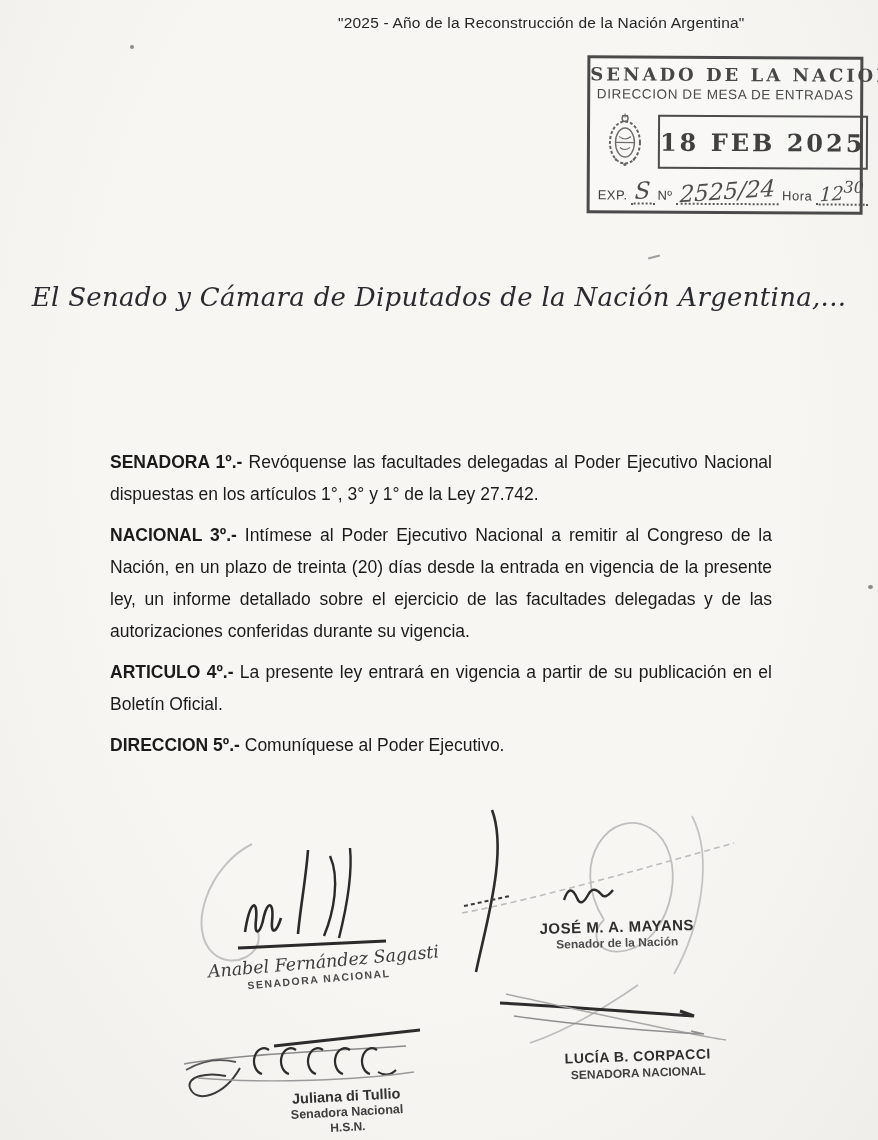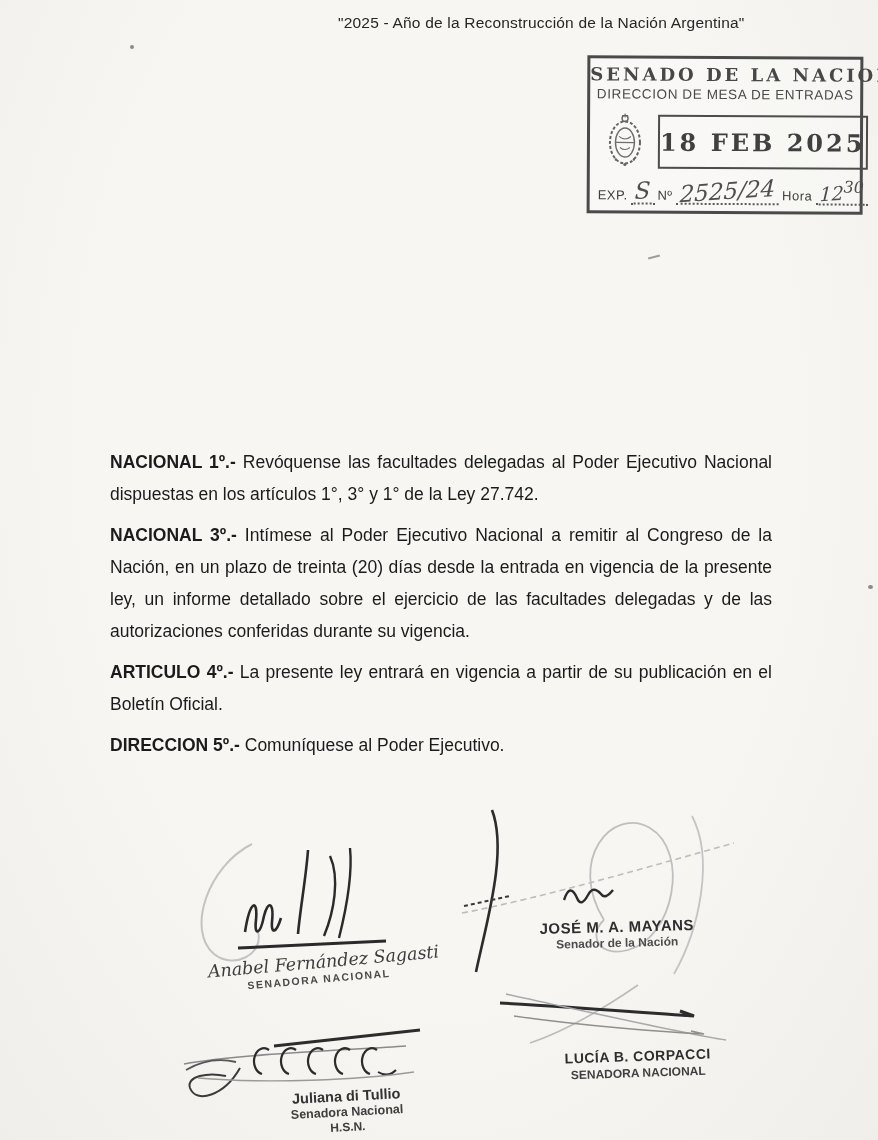--- a/index.html
+++ b/index.html
@@ -138,23 +138,24 @@
       <span class="exp-label">EXP.</span>
       <span class="dots"><span class="hw big">S</span></span>
       <span class="exp-label">Nº</span>
       <span class="dots wide"><span class="hw big">2525/24</span></span>
       <span class="exp-label">Hora</span>
       <span class="dots"><span class="hw med">12</span><span class="hw-sup">30</span></span>
     </div>
   </div>
 
   <div class="artifact-dash"></div>
+  <div class="subtitle">El Senado y Cámara de Diputados de la Nación Argentina,...</div>
 
   <div class="articles">
-    <p class="article"><span class="art-label">NACIONAL 1º.-</span> <span>Revóquense las facultades delegadas al Poder Ejecutivo Nacional dispuestas en los artículos 1°, 3° y 1° de la Ley 27.742.</span></p>
+    <p class="article"><span class="art-label">SENADORA 1º.-</span> <span>Revóquense las facultades delegadas al Poder Ejecutivo Nacional dispuestas en los artículos 1°, 3° y 1° de la Ley 27.742.</span></p>
     <p class="article"><span class="art-label">NACIONAL 3º.-</span> <span>Intímese al Poder Ejecutivo Nacional a remitir al Congreso de la Nación, en un plazo de treinta (20) días desde la entrada en vigencia de la presente ley, un informe detallado sobre el ejercicio de las facultades delegadas y de las autorizaciones conferidas durante su vigencia.</span></p>
     <p class="article"><span class="art-label">ARTICULO 4º.-</span> <span>La presente ley entrará en vigencia a partir de su publicación en el Boletín Oficial.</span></p>
     <p class="article"><span class="art-label">DIRECCION 5º.-</span> <span>Comuníquese al Poder Ejecutivo.</span></p>
   </div>
 
   <svg class="sig-svg" style="left:190px;top:838px;" width="235" height="130" viewBox="0 0 235 130">
     <path d="M62,6 C18,28 -4,92 24,116 C44,132 74,116 68,94" fill="none" stroke="#c3c3c3" stroke-width="2"></path>
     <path d="M55,94 C60,62 68,60 66,82 C64,98 70,98 74,78 C78,62 84,64 82,84 C81,96 86,96 91,80" fill="none" stroke="#2a2a2a" stroke-width="2.6"></path>
     <path d="M118,12 C116,40 110,72 108,96" fill="none" stroke="#2a2a2a" stroke-width="2.6"></path>
     <path d="M140,18 C150,40 144,74 134,98" fill="none" stroke="#2a2a2a" stroke-width="2.4"></path>

